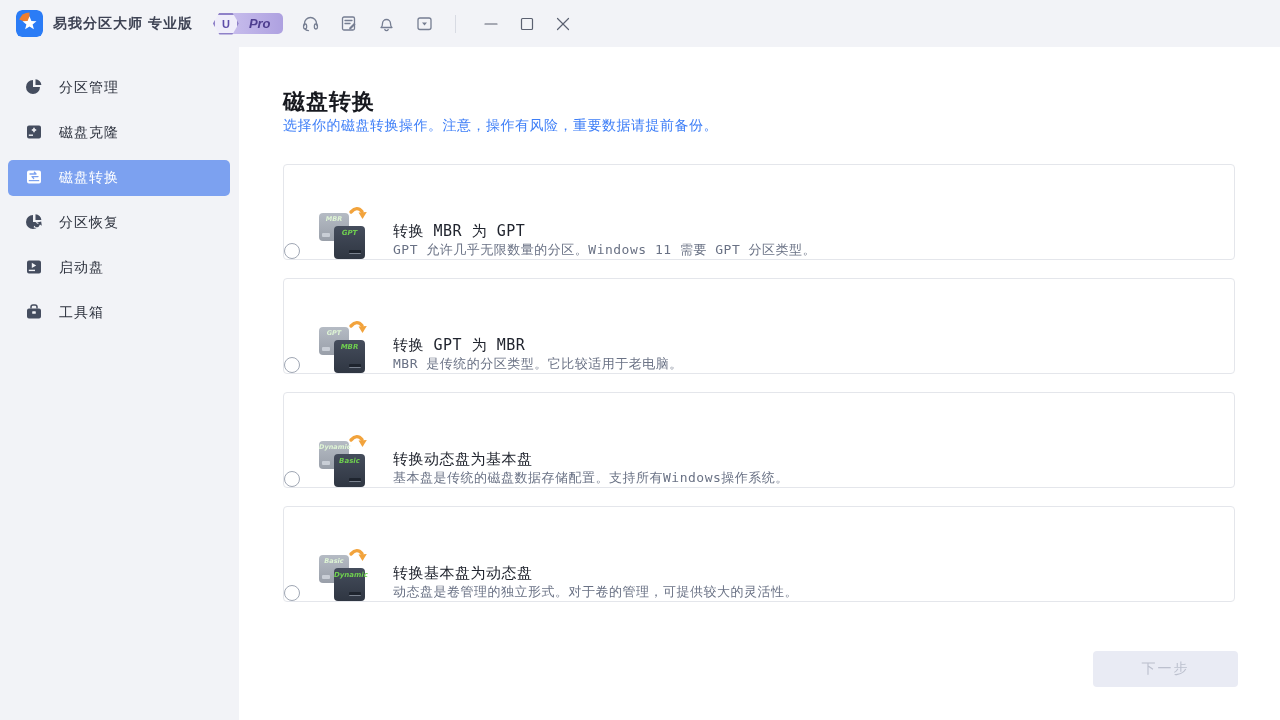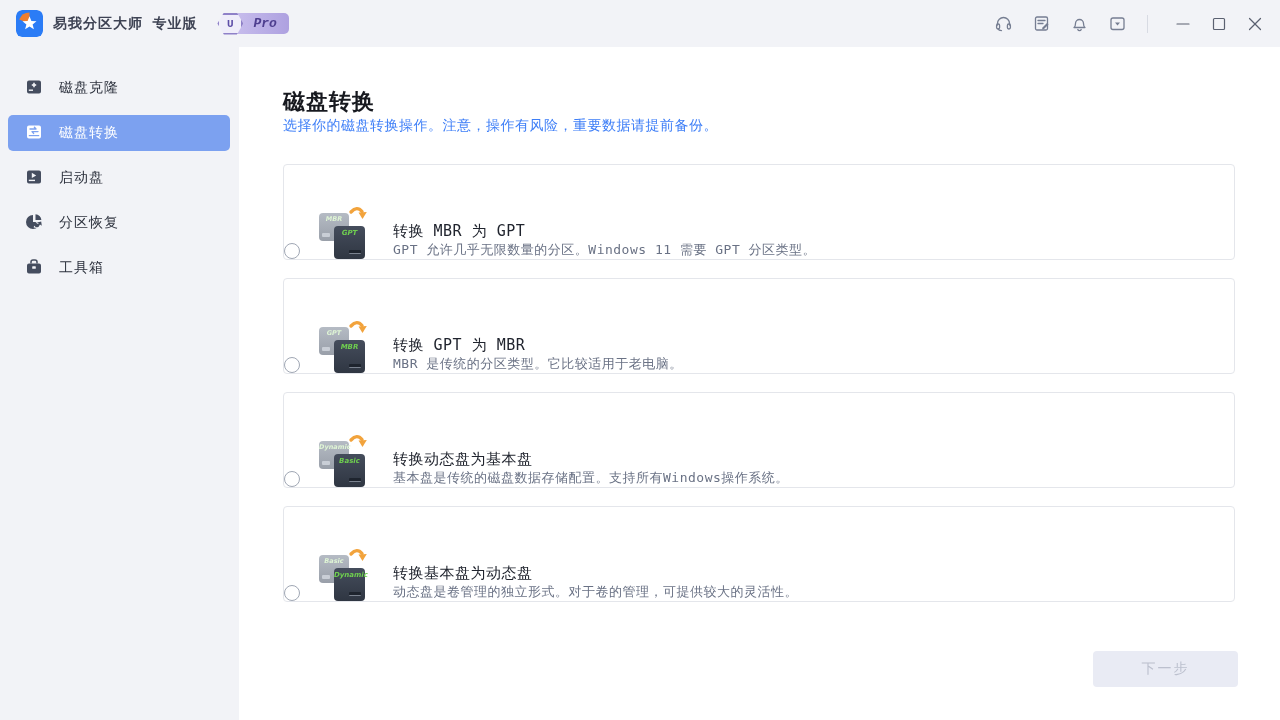--- a/index.html
+++ b/index.html
@@ -1,21 +1,21 @@
 <!DOCTYPE html>
 <html><head>
 <meta charset="utf-8">
 <style>
   * { margin:0; padding:0; box-sizing:border-box; }
   html,body { width:1280px; height:720px; overflow:hidden; }
   body { font-family:"Liberation Sans", sans-serif; background:#fff; }
   .window { width:1280px; height:720px; display:flex; flex-direction:column; background:#fff; }
 
   
-  .titlebar { height:47px; background:#F2F3F7; display:flex; align-items:center; justify-content:space-between; padding:0 14px 0 16px; flex:0 0 auto;font-family:Liberation Mono, monospace; }
+  .titlebar { height:47px; background:#F2F3F7; display:flex; align-items:center; justify-content:flex-start; padding:0 14px 0 16px; flex:0 0 auto; }
   .tb-left { display:flex; align-items:center; gap:10px; }
   .app-logo { width:27px; height:27px; border-radius:6px; display:block; }
   .app-title { font-size:14px; color:#3E4354; letter-spacing:1px; font-weight:bold; }
   .pro-badge { position:relative; margin-left:10px; height:22px; display:flex; align-items:center; }
   .pro-pill { height:21px; border-radius:5px; background:linear-gradient(90deg,#CBC1EE,#AEA1E0); padding:0 12px 0 26px; display:flex; align-items:center; margin-left:-16px; }
   .pro-text { font-size:13px; font-weight:bold; font-style:italic; color:#4E3E8F; }
   .pro-gem { position:relative; z-index:2; width:26px; height:22px; background:#EFEDFA; border:2px solid #8F81C8; clip-path:polygon(25% 0,75% 0,100% 50%,75% 100%,25% 100%,0 50%); display:flex; align-items:center; justify-content:center; font-size:11px; font-weight:bold; color:#5D4DA8; }
   .tb-right { display:flex; align-items:center; }
   .tb-icon { width:20px; height:20px; margin-left:18px; display:flex; align-items:center; justify-content:center; cursor:pointer; }
   .tb-icon svg { stroke:#767E92; fill:none; stroke-width:1.3; stroke-linecap:round; stroke-linejoin:round; }
@@ -122,54 +122,61 @@
           </svg>
       </span>
     </div>
   </div>
 
   <div class="app-body">
 
     <aside class="sidebar">
       <div class="side-item">
         <span><svg width="18" height="18" viewBox="0 0 18 18">
+              <path d="M8 9 L15 9 A7 7 0 1 1 8 2 Z"></path>
+              <path d="M10.5 7 L10.5 1.2 A6.3 6.3 0 0 1 16.4 7 Z"></path>
+            </svg></span>
+        <span>分区管理</span>
+      </div>
+      <div class="side-item">
+        <span><svg width="18" height="18" viewBox="0 0 18 18">
               <path d="M2 4.5 a2 2 0 0 1 2 -2 h10 a2 2 0 0 1 2 2 v9 a2 2 0 0 1 -2 2 h-10 a2 2 0 0 1 -2 -2 Z"></path>
               <line x1="9" y1="4.8" x2="9" y2="9.2" stroke="#F2F3F7" stroke-width="1.6"></line>
               <line x1="6.8" y1="7" x2="11.2" y2="7" stroke="#F2F3F7" stroke-width="1.6"></line>
               <line x1="3.8" y1="12.2" x2="8" y2="12.2" stroke="#F2F3F7" stroke-width="1.4"></line>
             </svg></span>
         <span>磁盘克隆</span>
       </div>
       <div class="side-item active">
         <span><svg width="18" height="18" viewBox="0 0 18 18">
               <path d="M2 4.5 a2 2 0 0 1 2 -2 h10 a2 2 0 0 1 2 2 v9 a2 2 0 0 1 -2 2 h-10 a2 2 0 0 1 -2 -2 Z"></path>
               <path d="M5 6 h6 l-1.6 -1.8 M13 8.6 h-6 l1.6 1.8" stroke="#7CA1F0" stroke-width="1.4" fill="none" stroke-linecap="round" stroke-linejoin="round"></path>
               <line x1="3.8" y1="12.6" x2="14.2" y2="12.6" stroke="#7CA1F0" stroke-width="1.2"></line>
             </svg></span>
         <span>磁盘转换</span>
       </div>
       <div class="side-item">
         <span><svg width="18" height="18" viewBox="0 0 18 18">
-              <path d="M2 4.5 a2 2 0 0 1 2 -2 h10 a2 2 0 0 1 2 2 v9 a2 2 0 0 1 -2 2 h-10 a2 2 0 0 1 -2 -2 Z"></path>
-              <path d="M6.8 4.8 l4.4 2.6 l-4.4 2.6 Z" fill="#F2F3F7"></path>
-              <line x1="3.8" y1="12.4" x2="10" y2="12.4" stroke="#F2F3F7" stroke-width="1.4"></line>
-            </svg></span>
-        <span>启动盘</span>
-      </div>
-      <div class="side-item">
-        <span><svg width="18" height="18" viewBox="0 0 18 18">
               <path d="M8 9 L15 9 A7 7 0 1 1 8 2 Z"></path>
               <path d="M10.5 7 L10.5 1.2 A6.3 6.3 0 0 1 16.4 7 Z"></path>
               <path d="M9 13.5 a4 4 0 0 0 6 -2 l1.5 1 l-0.5 -3.5 l-3.5 0.8 l1.4 0.9" fill="none" stroke="#F2F3F7" stroke-width="1.6"></path>
               <path d="M10 14 a4 4 0 0 0 5 -2.5 l1.8 1.2 l-0.6 -4.2 l-4.2 1 l1.7 1.1 a2.5 2.5 0 0 1 -3 1.6 Z"></path>
             </svg></span>
         <span>分区恢复</span>
       </div>
       <div class="side-item">
         <span><svg width="18" height="18" viewBox="0 0 18 18">
+              <path d="M2 4.5 a2 2 0 0 1 2 -2 h10 a2 2 0 0 1 2 2 v9 a2 2 0 0 1 -2 2 h-10 a2 2 0 0 1 -2 -2 Z"></path>
+              <path d="M6.8 4.8 l4.4 2.6 l-4.4 2.6 Z" fill="#F2F3F7"></path>
+              <line x1="3.8" y1="12.4" x2="10" y2="12.4" stroke="#F2F3F7" stroke-width="1.4"></line>
+            </svg></span>
+        <span>启动盘</span>
+      </div>
+      <div class="side-item">
+        <span><svg width="18" height="18" viewBox="0 0 18 18">
               <path d="M6 5.5 V4 a2 2 0 0 1 2 -2 h2 a2 2 0 0 1 2 2 v1.5" fill="none" stroke="#454D5F" stroke-width="1.5"></path>
               <path d="M2 7.5 a2 2 0 0 1 2 -2 h10 a2 2 0 0 1 2 2 v6 a2 2 0 0 1 -2 2 h-10 a2 2 0 0 1 -2 -2 Z"></path>
               <rect x="7.2" y="8.2" width="3.6" height="2.6" rx="0.6" fill="#F2F3F7"></rect>
             </svg></span>
         <span>工具箱</span>
       </div>
     </aside>
 
     <main class="main">
       <h1 class="page-title">磁盘转换</h1>

